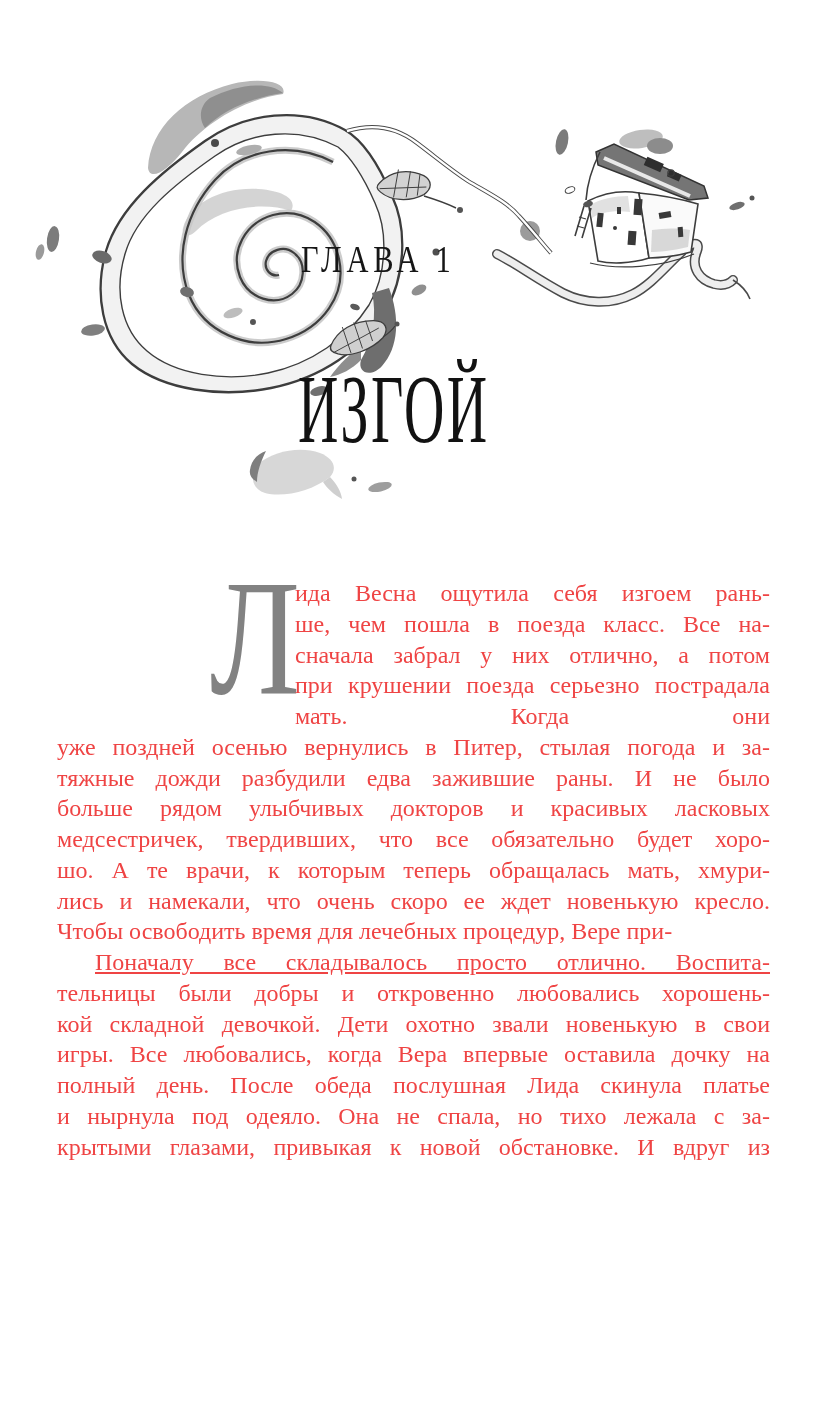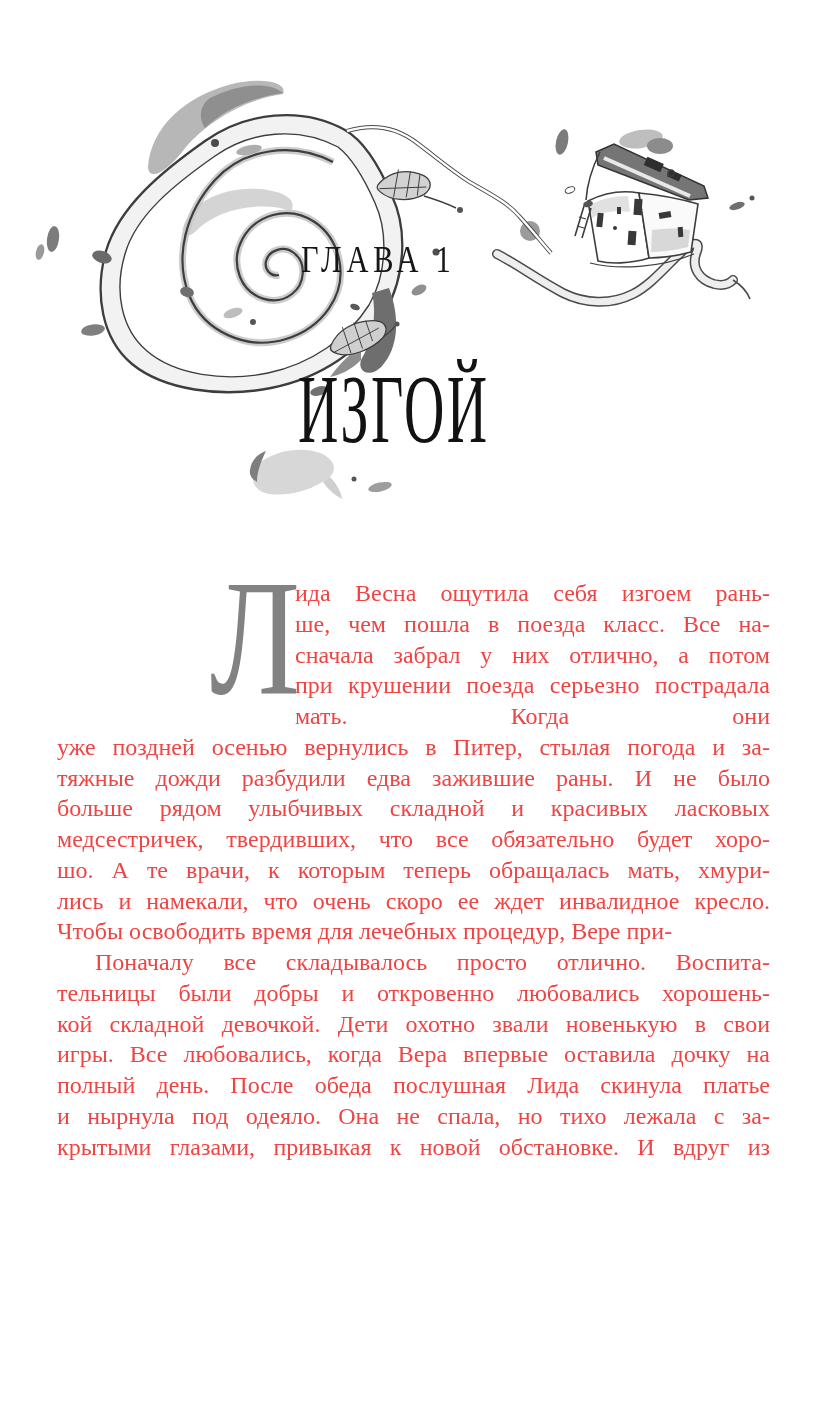--- a/index.html
+++ b/index.html
@@ -34,21 +34,21 @@
     color:#828282; transform:scaleX(0.80); transform-origin:0 0;
   }
 
   .body-text {
     position:absolute; left:57px; top:578px; width:713px;
     font-size:24px; line-height:30.75px; color:#ef4444;
   }
   .line { text-align:justify; text-align-last:justify; }
   .para1 .line:nth-child(-n+4) { margin-left:238px; }
   .para1 .line:last-child { text-align-last:left; }
-  .para2 .line:first-child { text-indent:38px; }
+  .para2 .line:first-child { text-indent:38px;text-decoration:underline; }
 
   .page-number {
     position:absolute; left:396px; top:1260px; width:56px; text-align:center;
     font-size:40px; line-height:1; color:#1a1a1a;
   }
 </style>
 </head>
 <body>
 
 <div class="page">
@@ -158,24 +158,24 @@
   <div class="dropcap">Л</div>
 
   <div class="body-text">
     <div class="para para1">
         <div class="line">ида Весна ощутила себя изгоем рань-</div>
         <div class="line">ше, чем пошла в поезда класс. Все на-</div>
         <div class="line">сначала забрал у них отлично, а потом</div>
         <div class="line">при крушении поезда серьезно пострадала мать. Когда они</div>
         <div class="line">уже поздней осенью вернулись в Питер, стылая погода и за-</div>
         <div class="line">тяжные дожди разбудили едва зажившие раны. И не было</div>
-        <div class="line">больше рядом улыбчивых складной и красивых ласковых</div>
+        <div class="line">больше рядом улыбчивых докторов и красивых ласковых</div>
         <div class="line">медсестричек, твердивших, что все обязательно будет хоро-</div>
         <div class="line">шо. А те врачи, к которым теперь обращалась мать, хмури-</div>
-        <div class="line">лись и намекали, что очень скоро ее ждет инвалидное кресло.</div>
+        <div class="line">лись и намекали, что очень скоро ее ждет новенькую кресло.</div>
         <div class="line">Чтобы освободить время для лечебных процедур, Вере при-</div>
       </div>
     <div class="para para2">
         <div class="line">Поначалу все складывалось просто отлично. Воспита-</div>
         <div class="line">тельницы были добры и откровенно любовались хорошень-</div>
         <div class="line">кой складной девочкой. Дети охотно звали новенькую в свои</div>
         <div class="line">игры. Все любовались, когда Вера впервые оставила дочку на</div>
         <div class="line">полный день. После обеда послушная Лида скинула платье</div>
         <div class="line">и нырнула под одеяло. Она не спала, но тихо лежала с за-</div>
         <div class="line">крытыми глазами, привыкая к новой обстановке. И вдруг из</div>

